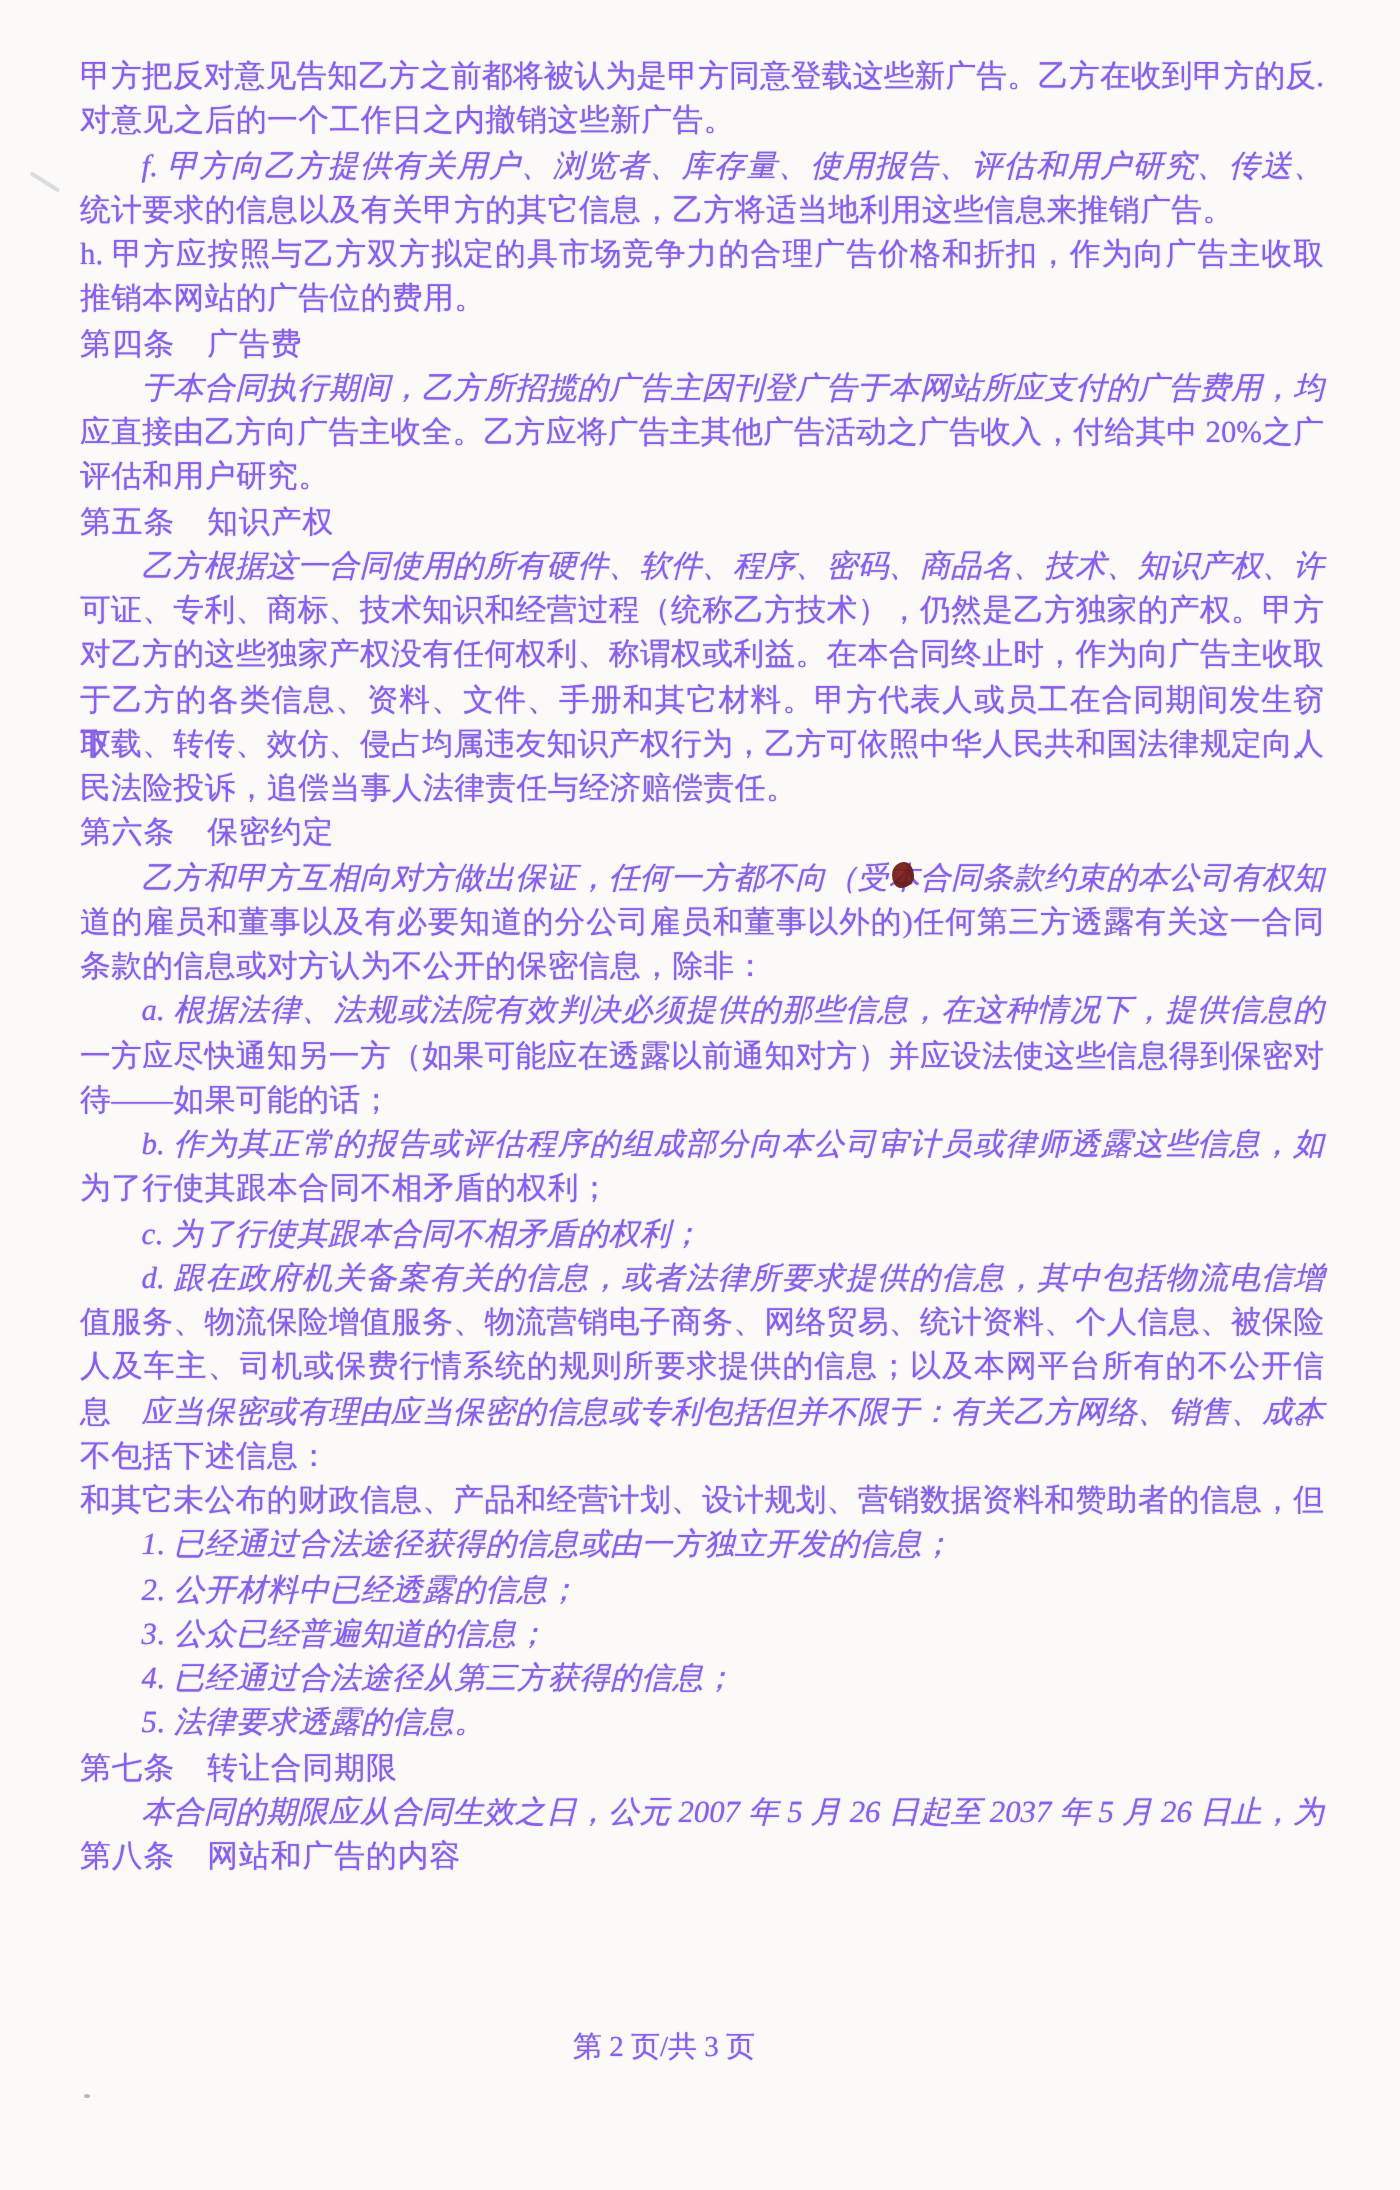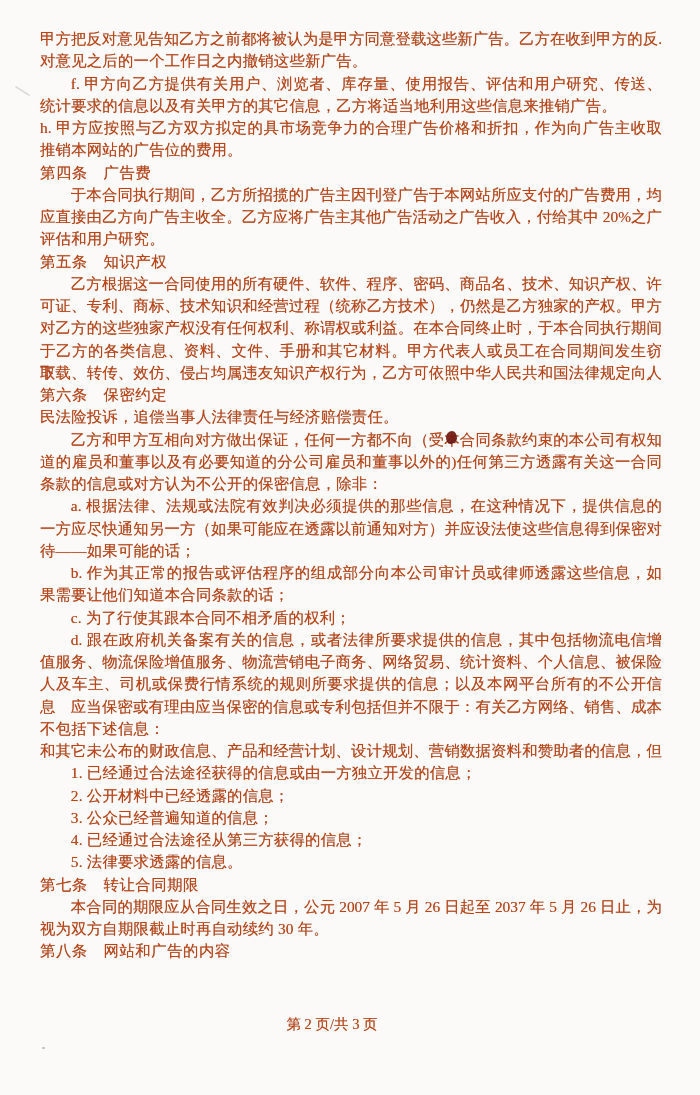--- a/index.html
+++ b/index.html
@@ -15,21 +15,21 @@
   .doc { position:absolute; left:40px; top:28px; width:622px; }
   .line {
     height:22.25px; line-height:22.25px; font-size:15.4px;
     white-space:nowrap; letter-spacing:0.2px;
     text-shadow:0 0 0.7px rgba(74,74,84,0.55);
   }
   .line.justify {
     white-space:normal; letter-spacing:0;
     text-align:justify; text-align-last:justify;
   }
-  .line.indent { text-indent:2em; }
+  .line.indent { text-indent:2em;font-style:italic; }
   .line.heading { letter-spacing:0.5px; }
   .footer {
     position:absolute; left:0; top:1014px; width:664px;
     text-align:center; font-size:14.5px; line-height:20px;
     text-shadow:0 0 0.7px rgba(74,74,84,0.5);
   }
   .red-mark {
     position:absolute; left:446px; top:431px; width:11px; height:13px;
     border-radius:55% 45% 60% 40% / 50% 55% 45% 50%;
     opacity:0.92;
@@ -39,62 +39,61 @@
     background:#dcdcdf; transform:rotate(32deg); border-radius:2px;
   }
   .speck {
     position:absolute; left:42px; top:1047px; width:3px; height:2px;
     background:#b9b9bc; border-radius:50%;
   }
 </style>
 </head>
 <body>
 
-<div class="page" style="background: rgb(251, 250, 248); color: #c2410c;">
+<div class="page" style="background: rgb(251, 250, 248); color: #8b5cf6;">
   <div class="doc" id="doc">
       <div class="line justify">甲方把反对意见告知乙方之前都将被认为是甲方同意登载这些新广告。乙方在收到甲方的反.</div>
       <div class="line">对意见之后的一个工作日之内撤销这些新广告。</div>
       <div class="line indent justify">f. 甲方向乙方提供有关用户、浏览者、库存量、使用报告、评估和用户研究、传送、</div>
       <div class="line">统计要求的信息以及有关甲方的其它信息，乙方将适当地利用这些信息来推销广告。</div>
       <div class="line justify">h. 甲方应按照与乙方双方拟定的具市场竞争力的合理广告价格和折扣，作为向广告主收取</div>
       <div class="line">推销本网站的广告位的费用。</div>
       <div class="line heading">第四条　广告费</div>
       <div class="line indent justify">于本合同执行期间，乙方所招揽的广告主因刊登广告于本网站所应支付的广告费用，均</div>
       <div class="line justify">应直接由乙方向广告主收全。乙方应将广告主其他广告活动之广告收入，付给其中 20%之广</div>
       <div class="line">评估和用户研究。</div>
       <div class="line heading">第五条　知识产权</div>
       <div class="line indent justify">乙方根据这一合同使用的所有硬件、软件、程序、密码、商品名、技术、知识产权、许</div>
       <div class="line justify">可证、专利、商标、技术知识和经营过程（统称乙方技术），仍然是乙方独家的产权。甲方</div>
-      <div class="line justify">对乙方的这些独家产权没有任何权利、称谓权或利益。在本合同终止时，于本合同执行期间</div>
+      <div class="line justify">对乙方的这些独家产权没有任何权利、称谓权或利益。在本合同终止时，作为向广告主收取</div>
       <div class="line justify">于乙方的各类信息、资料、文件、手册和其它材料。甲方代表人或员工在合同期间发生窃取、</div>
       <div class="line justify">下载、转传、效仿、侵占均属违友知识产权行为，乙方可依照中华人民共和国法律规定向人</div>
+      <div class="line">民法险投诉，追偿当事人法律责任与经济赔偿责任。</div>
       <div class="line heading">第六条　保密约定</div>
-      <div class="line">民法险投诉，追偿当事人法律责任与经济赔偿责任。</div>
       <div class="line indent justify">乙方和甲方互相向对方做出保证，任何一方都不向（受本合同条款约束的本公司有权知</div>
       <div class="line justify">道的雇员和董事以及有必要知道的分公司雇员和董事以外的)任何第三方透露有关这一合同</div>
       <div class="line">条款的信息或对方认为不公开的保密信息，除非：</div>
       <div class="line indent justify">a. 根据法律、法规或法院有效判决必须提供的那些信息，在这种情况下，提供信息的</div>
       <div class="line justify">一方应尽快通知另一方（如果可能应在透露以前通知对方）并应设法使这些信息得到保密对</div>
       <div class="line">待——如果可能的话；</div>
       <div class="line indent justify">b. 作为其正常的报告或评估程序的组成部分向本公司审计员或律师透露这些信息，如</div>
-      <div class="line">果需要让他们知道本合同条款的话；</div>
+      <div class="line">为了行使其跟本合同不相矛盾的权利；</div>
       <div class="line indent">c. 为了行使其跟本合同不相矛盾的权利；</div>
       <div class="line indent justify">d. 跟在政府机关备案有关的信息，或者法律所要求提供的信息，其中包括物流电信增</div>
       <div class="line justify">值服务、物流保险增值服务、物流营销电子商务、网络贸易、统计资料、个人信息、被保险</div>
       <div class="line justify">人及车主、司机或保费行情系统的规则所要求提供的信息；以及本网平台所有的不公开信息。</div>
       <div class="line indent justify">应当保密或有理由应当保密的信息或专利包括但并不限于：有关乙方网络、销售、成本</div>
       <div class="line">不包括下述信息：</div>
       <div class="line justify">和其它未公布的财政信息、产品和经营计划、设计规划、营销数据资料和赞助者的信息，但</div>
       <div class="line indent">1. 已经通过合法途径获得的信息或由一方独立开发的信息；</div>
       <div class="line indent">2. 公开材料中已经透露的信息；</div>
       <div class="line indent">3. 公众已经普遍知道的信息；</div>
       <div class="line indent">4. 已经通过合法途径从第三方获得的信息；</div>
       <div class="line indent">5. 法律要求透露的信息。</div>
       <div class="line heading">第七条　转让合同期限</div>
       <div class="line indent justify">本合同的期限应从合同生效之日，公元 2007 年 5 月 26 日起至 2037 年 5 月 26 日止，为</div>
-      <div class="line">视为双方自期限截止时再自动续约 30 年。</div>
       <div class="line heading">第八条　网站和广告的内容</div>
     </div>
   <div class="footer">第 2 页/共 3 页</div>
   <div class="red-mark" style="background: radial-gradient(circle at 40% 40%, rgb(125, 29, 21) 0%, rgb(95, 20, 16) 85%);"></div>
   <div class="scratch"></div>
   <div class="speck"></div>
 </div>
 
 </body></html>

